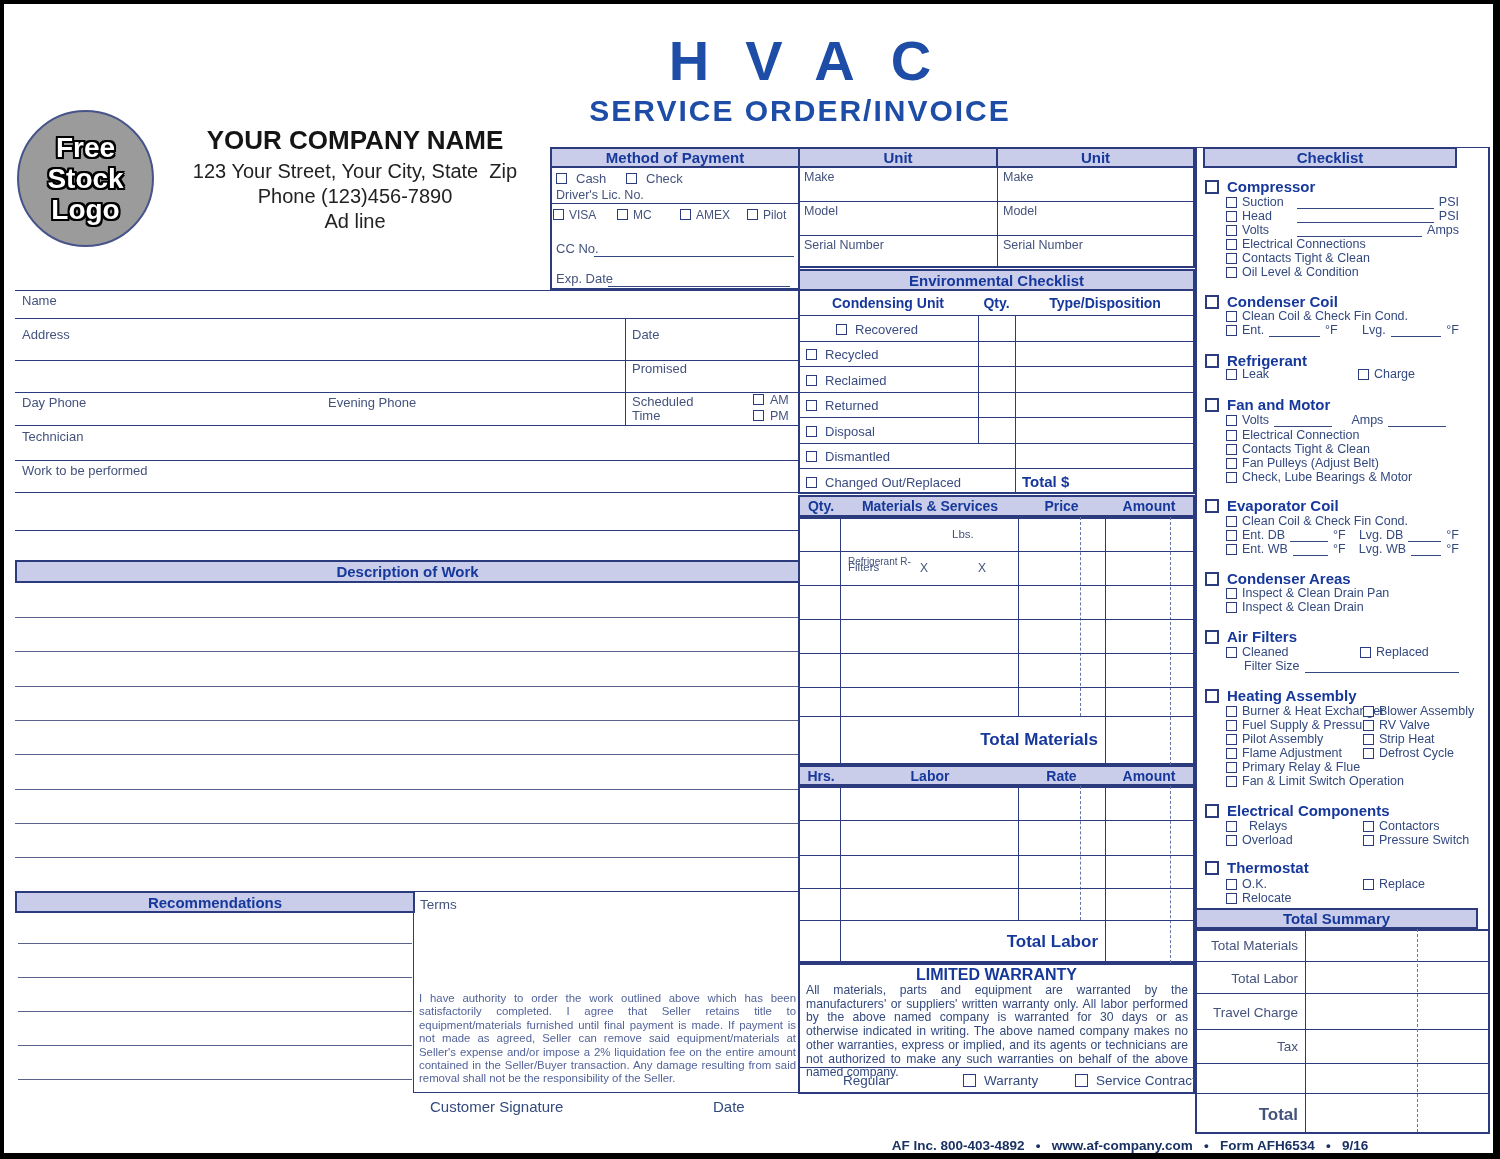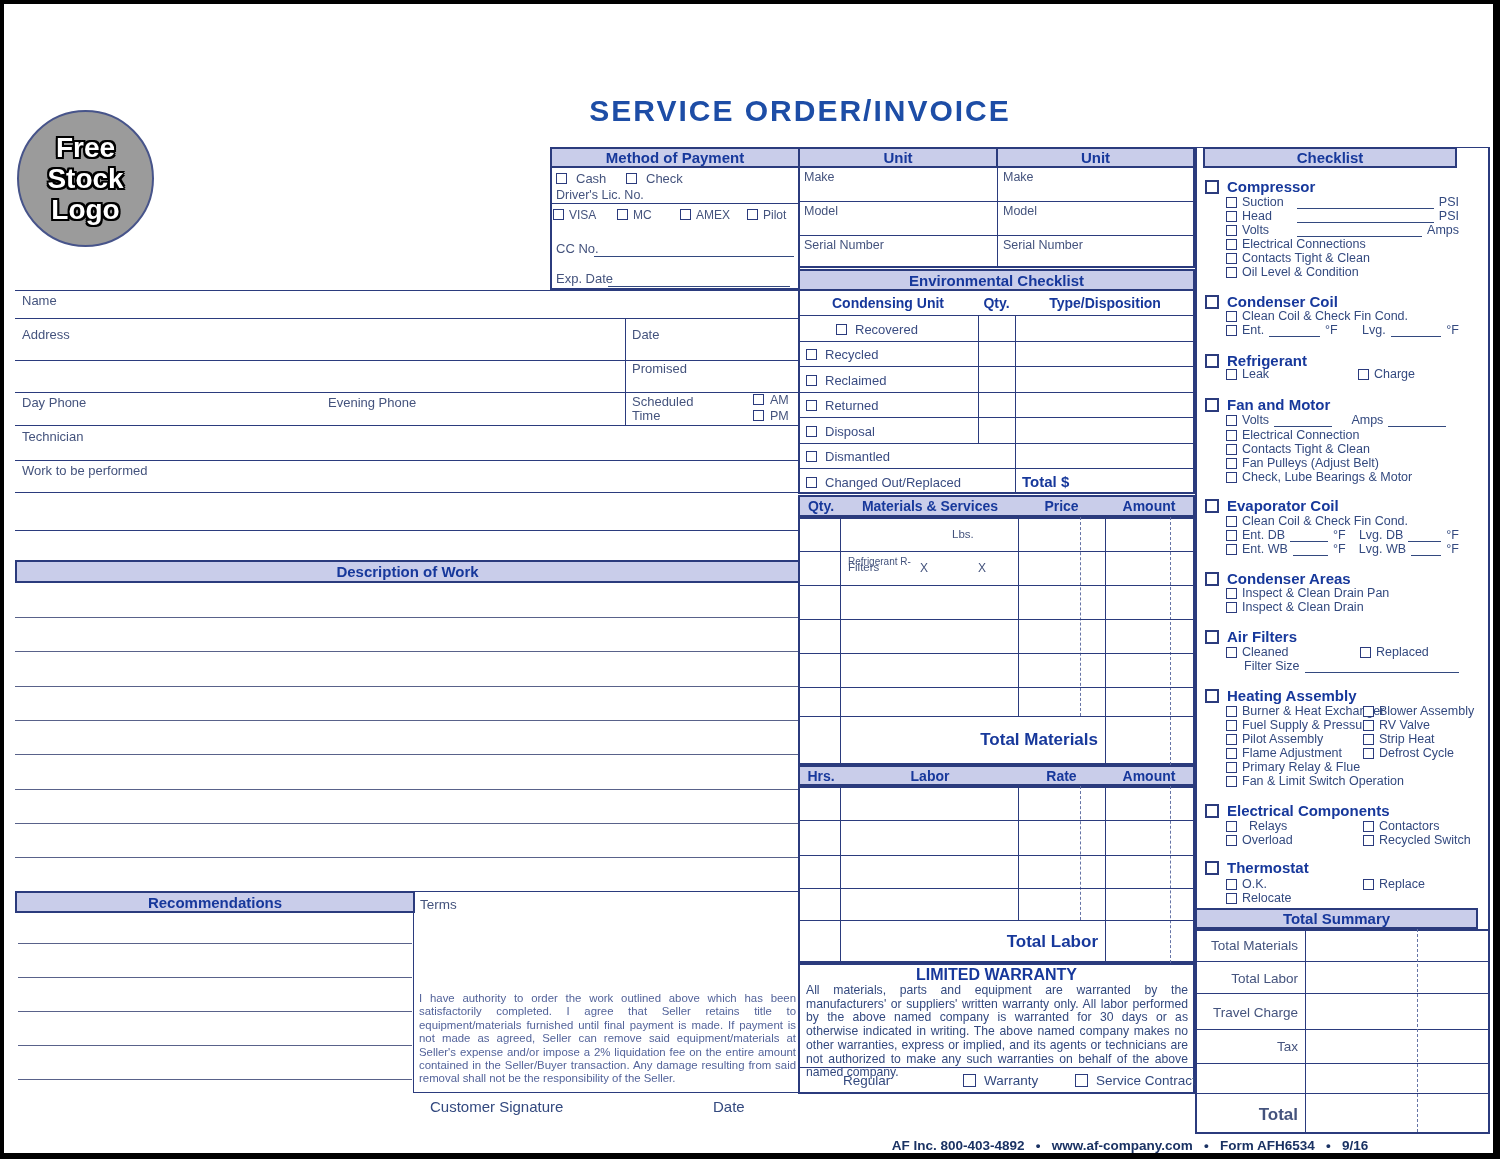--- a/index.html
+++ b/index.html
@@ -37,20 +37,27 @@
 <body>
 
 <div id="root">
   <div class="paper"></div>
 
   <div class="a" style="left:17px;top:110px;width:137px;height:137px;border-radius:50%;background:#9b9b9b;border:2px solid #47548a;display:flex;flex-direction:column;align-items:center;justify-content:center;line-height:31px;font-size:28px;font-weight:700;color:#fff;text-shadow:-2px -2px 0 #000,2px -2px 0 #000,-2px 2px 0 #000,2px 2px 0 #000,0 2px 0 #000,2px 0 0 #000,0 -2px 0 #000,-2px 0 0 #000;">
     <span>Free</span>
     <span>Stock</span>
     <span>Logo</span>
   </div>
+  <div class="a" style="left:160px;top:125px;width:390px;text-align:center;color:#151515;">
+    <div style="font-size:26px;font-weight:700;">YOUR COMPANY NAME</div>
+    <div class="pre" style="font-size:20px;margin-top:4px;color:#222;">123 Your Street, Your City, State  Zip</div>
+    <div style="font-size:20px;margin-top:2px;color:#222;">Phone (123)456-7890</div>
+    <div style="font-size:20px;margin-top:2px;color:#222;">Ad line</div>
+  </div>
+  <div class="a" style="left:545px;top:28px;width:510px;text-align:center;font-size:56px;font-weight:700;color:#1d4da6;letter-spacing:36px;text-indent:36px;">HVAC</div>
   <div class="a" style="left:545px;top:94px;width:510px;text-align:center;font-size:30px;font-weight:700;color:#1d4da6;letter-spacing:2px;">SERVICE ORDER/INVOICE</div>
 
   <div class="box" style="left:550px;top:147px;width:250px;height:143px;"></div>
   <div class="hbar" style="left:550px;top:147px;width:250px;height:21px;">
     <span>Method of Payment</span>
   </div>
   <span class="cba" style="left:556px;top:173px;"></span>
   <span class="lbl" style="left:576px;top:171px;">Cash</span>
   <span class="cba" style="left:626px;top:173px;"></span>
   <span class="lbl" style="left:646px;top:171px;">Check</span>
@@ -456,21 +463,21 @@
   <div class="crow" style="left:1226px;top:834px;">
       <span class="cb"></span>
       <span>Overload</span>
     </div>
   <div class="crow" style="left:1363px;top:820px;">
       <span class="cb"></span>
       <span>Contactors</span>
     </div>
   <div class="crow" style="left:1363px;top:834px;">
       <span class="cb"></span>
-      <span>Recycled Switch</span>
+      <span>Pressure Switch</span>
     </div>
 
   <div class="csec" style="left:1205px;top:859px;">
       <span class="cbm"></span>
       <span>Thermostat</span>
     </div>
   <div class="crow" style="left:1226px;top:878px;">
       <span class="cb"></span>
       <span>O.K.</span>
     </div>

